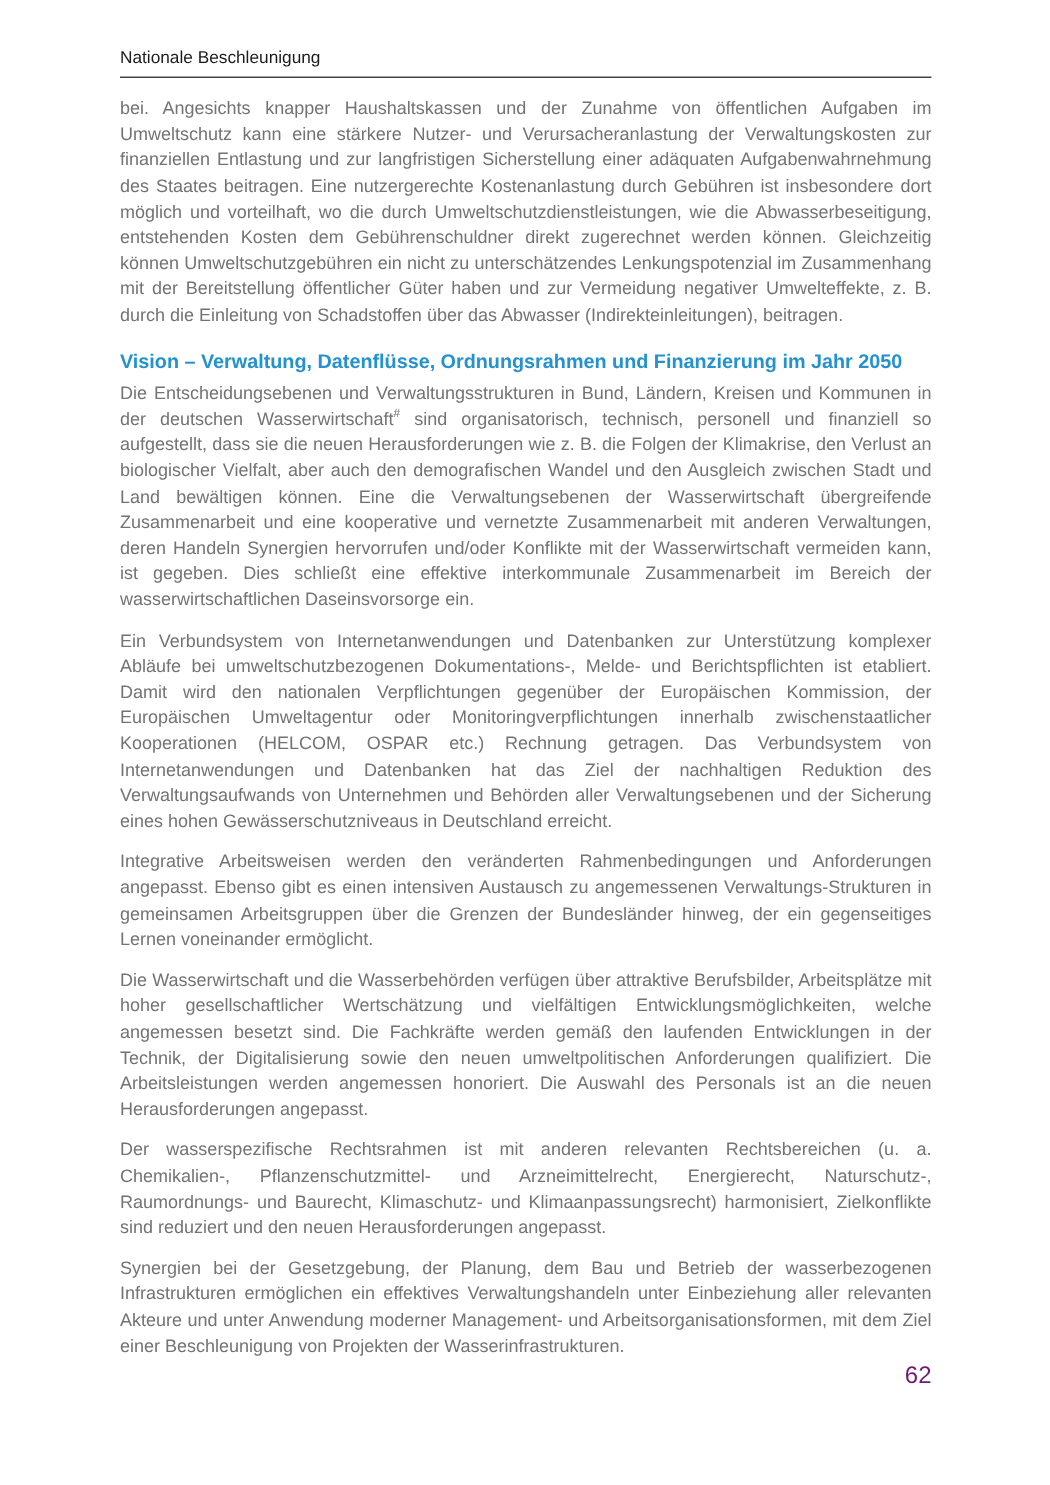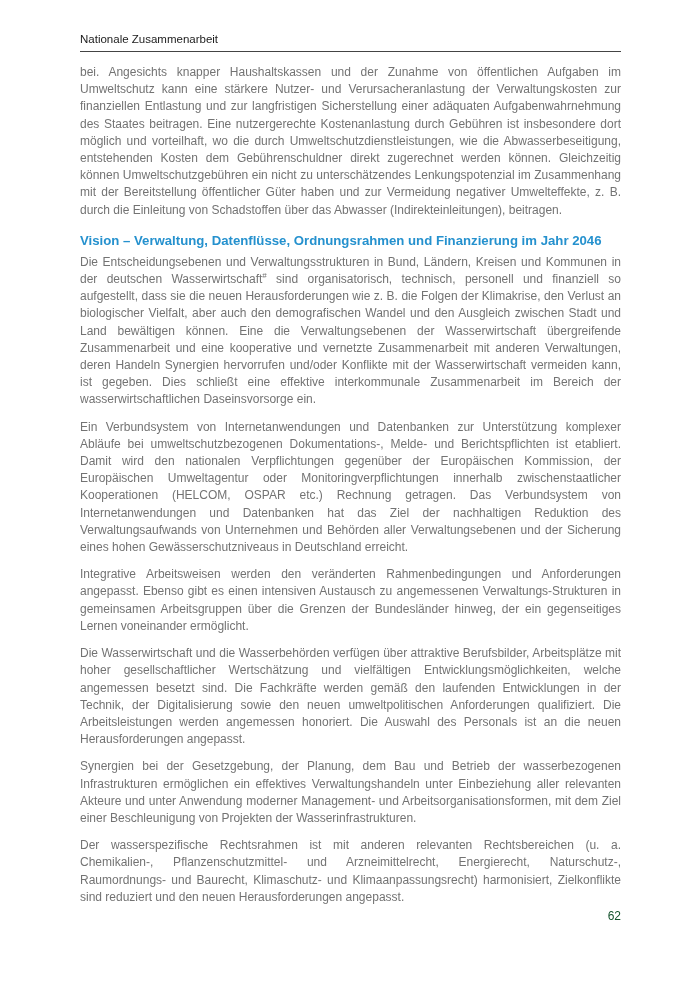--- a/index.html
+++ b/index.html
@@ -45,47 +45,47 @@
   }
   sup.fn {
     font-size: 8px;
     line-height: 0;
     vertical-align: super;
   }
   .page-number {
     position: absolute;
     right: 79px;
     top: 909px;
-    font-size: 12px;
-    color: #14532d;
+    font-size: 16px;
+    color: #701a75;
   }
 </style>
 </head>
 <body>
 
 <div class="page">
   <div class="content">
 
-    <div class="running-header">Nationale Zusammenarbeit</div>
+    <div class="running-header">Nationale Beschleunigung</div>
 
     <div class="body-text">
 
       <p>bei. Angesichts knapper Haushaltskassen und der Zunahme von öffentlichen Aufgaben im Umweltschutz kann eine stärkere Nutzer- und Verursacheranlastung der Verwaltungskosten zur finanziellen Entlastung und zur langfristigen Sicherstellung einer adäquaten Aufgabenwahrnehmung des Staates beitragen. Eine nutzergerechte Kostenanlastung durch Gebühren ist insbesondere dort möglich und vorteilhaft, wo die durch Umweltschutzdienstleistungen, wie die Abwasserbeseitigung, entstehenden Kosten dem Gebührenschuldner direkt zugerechnet werden können. Gleichzeitig können Umweltschutzgebühren ein nicht zu unterschätzendes Lenkungspotenzial im Zusammenhang mit der Bereitstellung öffentlicher Güter haben und zur Vermeidung negativer Umwelteffekte, z. B. durch die Einleitung von Schadstoffen über das Abwasser (Indirekteinleitungen), beitragen.</p>
 
-      <h2 class="section-heading">Vision – Verwaltung, Datenflüsse, Ordnungsrahmen und Finanzierung im Jahr 2046</h2>
+      <h2 class="section-heading">Vision – Verwaltung, Datenflüsse, Ordnungsrahmen und Finanzierung im Jahr 2050</h2>
 
       <p><span>Die Entscheidungsebenen und Verwaltungsstrukturen in Bund, Ländern, Kreisen und Kommunen in der deutschen Wasserwirtschaft</span><sup class="fn">#</sup><span> sind organisatorisch, technisch, personell und finanziell so aufgestellt, dass sie die neuen Herausforderungen wie z. B. die Folgen der Klimakrise, den Verlust an biologischer Vielfalt, aber auch den demografischen Wandel und den Ausgleich zwischen Stadt und Land bewältigen können. Eine die Verwaltungsebenen der Wasserwirtschaft übergreifende Zusammenarbeit und eine kooperative und vernetzte Zusammenarbeit mit anderen Verwaltungen, deren Handeln Synergien hervorrufen und/oder Konflikte mit der Wasserwirtschaft vermeiden kann, ist gegeben. Dies schließt eine effektive interkommunale Zusammenarbeit im Bereich der wasserwirtschaftlichen Daseinsvorsorge ein.</span></p>
 
       <p>Ein Verbundsystem von Internetanwendungen und Datenbanken zur Unterstützung komplexer Abläufe bei umweltschutzbezogenen Dokumentations-, Melde- und Berichtspflichten ist etabliert. Damit wird den nationalen Verpflichtungen gegenüber der Europäischen Kommission, der Europäischen Umweltagentur oder Monitoringverpflichtungen innerhalb zwischenstaatlicher Kooperationen (HELCOM, OSPAR etc.) Rechnung getragen. Das Verbundsystem von Internetanwendungen und Datenbanken hat das Ziel der nachhaltigen Reduktion des Verwaltungsaufwands von Unternehmen und Behörden aller Verwaltungsebenen und der Sicherung eines hohen Gewässerschutzniveaus in Deutschland erreicht.</p>
 
       <p>Integrative Arbeitsweisen werden den veränderten Rahmenbedingungen und Anforderungen angepasst. Ebenso gibt es einen intensiven Austausch zu angemessenen Verwaltungs-Strukturen in gemeinsamen Arbeitsgruppen über die Grenzen der Bundesländer hinweg, der ein gegenseitiges Lernen voneinander ermöglicht.</p>
 
       <p>Die Wasserwirtschaft und die Wasserbehörden verfügen über attraktive Berufsbilder, Arbeitsplätze mit hoher gesellschaftlicher Wertschätzung und vielfältigen Entwicklungsmöglichkeiten, welche angemessen besetzt sind. Die Fachkräfte werden gemäß den laufenden Entwicklungen in der Technik, der Digitalisierung sowie den neuen umweltpolitischen Anforderungen qualifiziert. Die Arbeitsleistungen werden angemessen honoriert. Die Auswahl des Personals ist an die neuen Herausforderungen angepasst.</p>
 
+      <p>Der wasserspezifische Rechtsrahmen ist mit anderen relevanten Rechtsbereichen (u. a. Chemikalien-, Pflanzenschutzmittel- und Arzneimittelrecht, Energierecht, Naturschutz-, Raumordnungs- und Baurecht, Klimaschutz- und Klimaanpassungsrecht) harmonisiert, Zielkonflikte sind reduziert und den neuen Herausforderungen angepasst.</p>
+
       <p>Synergien bei der Gesetzgebung, der Planung, dem Bau und Betrieb der wasserbezogenen Infrastrukturen ermöglichen ein effektives Verwaltungshandeln unter Einbeziehung aller relevanten Akteure und unter Anwendung moderner Management- und Arbeitsorganisationsformen, mit dem Ziel einer Beschleunigung von Projekten der Wasserinfrastrukturen.</p>
-
-      <p>Der wasserspezifische Rechtsrahmen ist mit anderen relevanten Rechtsbereichen (u. a. Chemikalien-, Pflanzenschutzmittel- und Arzneimittelrecht, Energierecht, Naturschutz-, Raumordnungs- und Baurecht, Klimaschutz- und Klimaanpassungsrecht) harmonisiert, Zielkonflikte sind reduziert und den neuen Herausforderungen angepasst.</p>
 
     </div>
   </div>
 
   <div class="page-number">62</div>
 </div>
 
 </body></html>

